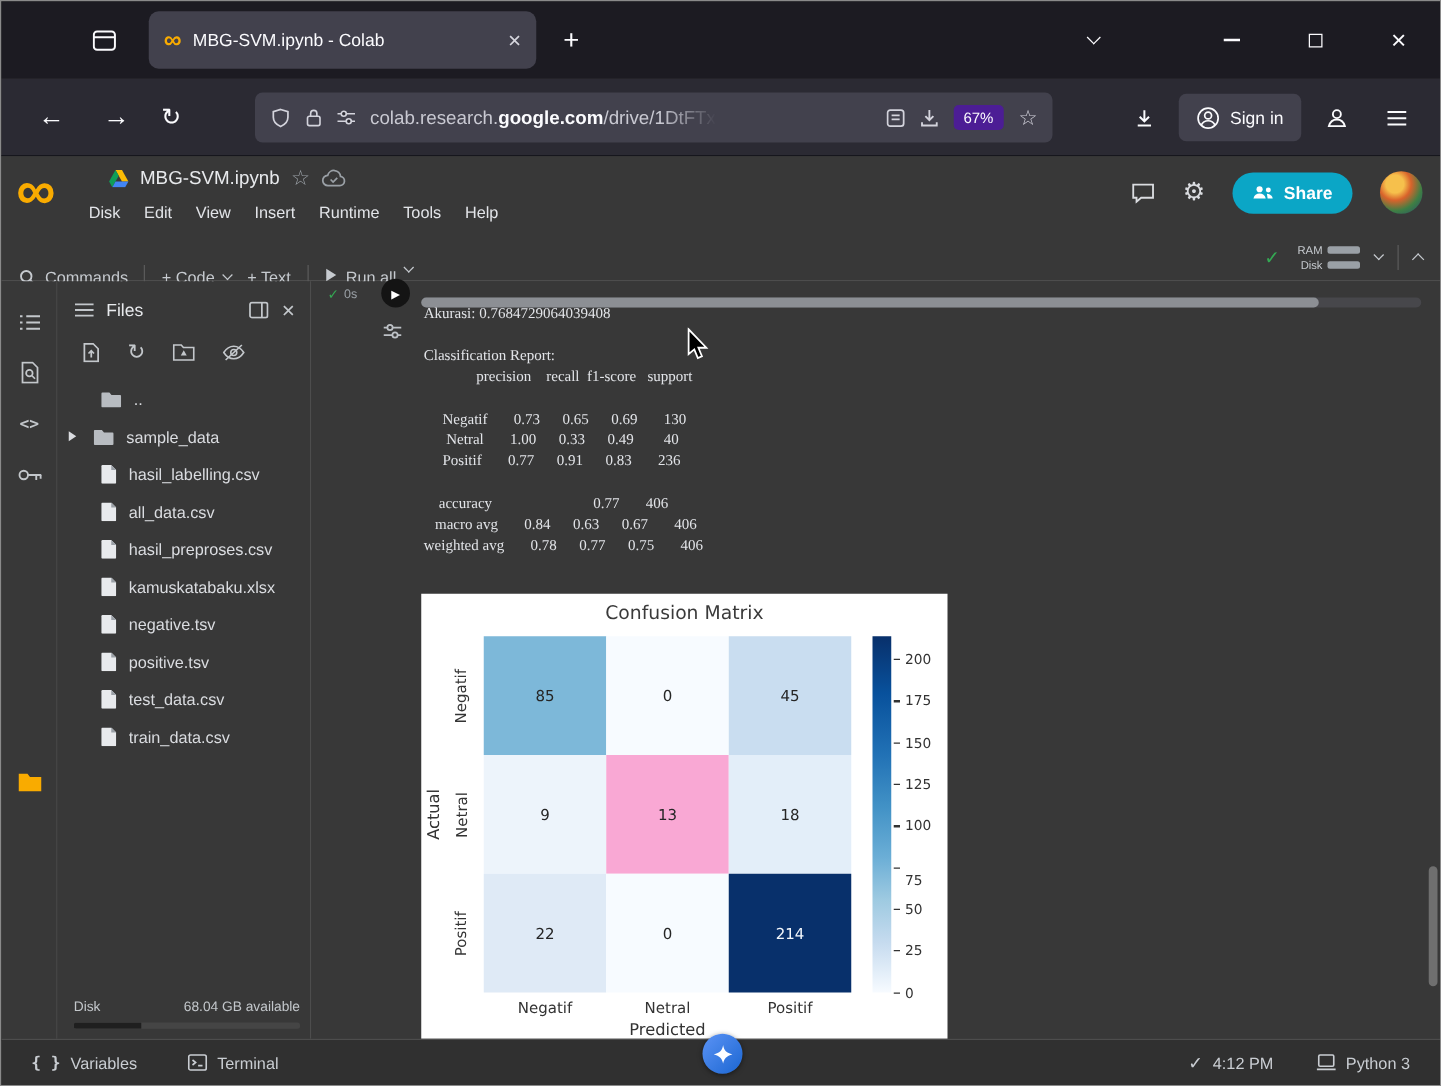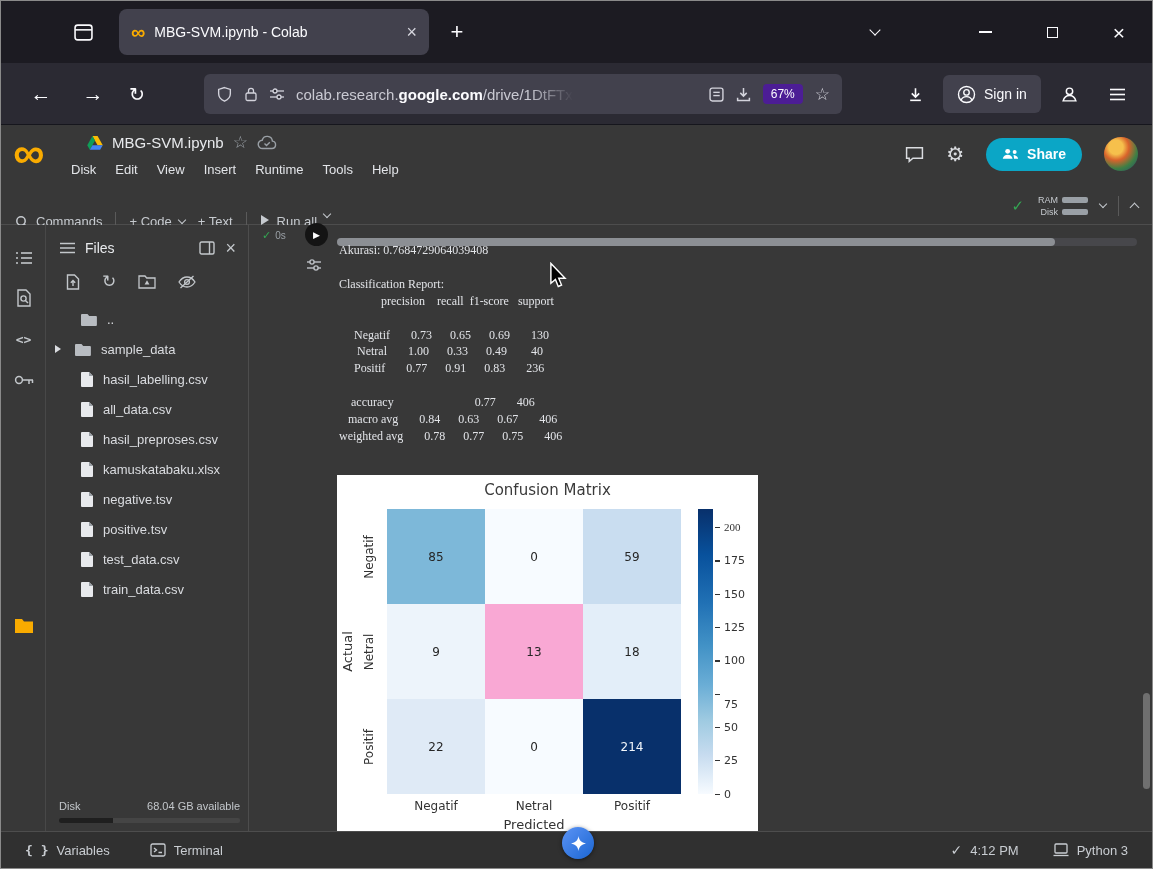--- a/index.html
+++ b/index.html
@@ -559,21 +559,21 @@
             <div class="ylab">
               <span>Netral</span>
             </div>
             <div class="ylab">
               <span>Positif</span>
             </div>
           </div>
         <div class="hm">
             <div class="hm-cell" style="background: rgb(125, 184, 217); color: rgb(38, 38, 38);">85</div>
             <div class="hm-cell" style="background: rgb(247, 251, 255); color: rgb(38, 38, 38);">0</div>
-            <div class="hm-cell" style="background: rgb(201, 221, 240); color: rgb(38, 38, 38);">59</div>
+            <div class="hm-cell" style="background: rgb(201, 221, 240); color: rgb(38, 38, 38);">45</div>
             <div class="hm-cell" style="background: rgb(237, 244, 251); color: rgb(38, 38, 38);">9</div>
             <div class="hm-cell" style="background: #f9a8d4; color: rgb(38, 38, 38);">13</div>
             <div class="hm-cell" style="background: rgb(227, 238, 249); color: rgb(38, 38, 38);">18</div>
             <div class="hm-cell" style="background: rgb(223, 234, 246); color: rgb(38, 38, 38);">22</div>
             <div class="hm-cell" style="background: rgb(247, 251, 255); color: rgb(38, 38, 38);">0</div>
             <div class="hm-cell" style="background: rgb(8, 48, 107); color: rgb(242, 246, 251);">214</div>
           </div>
         <div class="xticks">
             <span>Negatif</span>
             <span>Netral</span>
@@ -592,21 +592,21 @@
             <span class="cb-lab" style="top: 189px;">75</span>
             <span class="cb-dash" style="top: 151.322px;"></span>
             <span class="cb-lab" style="top: 145.322px;">100</span>
             <span class="cb-dash" style="top: 118.028px;"></span>
             <span class="cb-lab" style="top: 112.028px;">125</span>
             <span class="cb-dash" style="top: 84.7336px;"></span>
             <span class="cb-lab" style="top: 78.7336px;">150</span>
             <span class="cb-dash" style="top: 51.4393px;"></span>
             <span class="cb-lab" style="top: 45.4393px;">175</span>
             <span class="cb-dash" style="top: 18.1449px;"></span>
-            <span class="cb-lab" style="top: 12.1449px; font-family: Liberation Serif, serif;">200</span>
+            <span class="cb-lab" style="top: 12.1449px;">200</span>
           </div>
       </div>
       <div class="vscroll" style="position:absolute;right:2px;top:468px;"></div>
     </div>
   </div>
 
   <div class="statusbar">
     <span class="sb-item">
       <span class="braces">{ }</span>
       <span>Variables</span>

